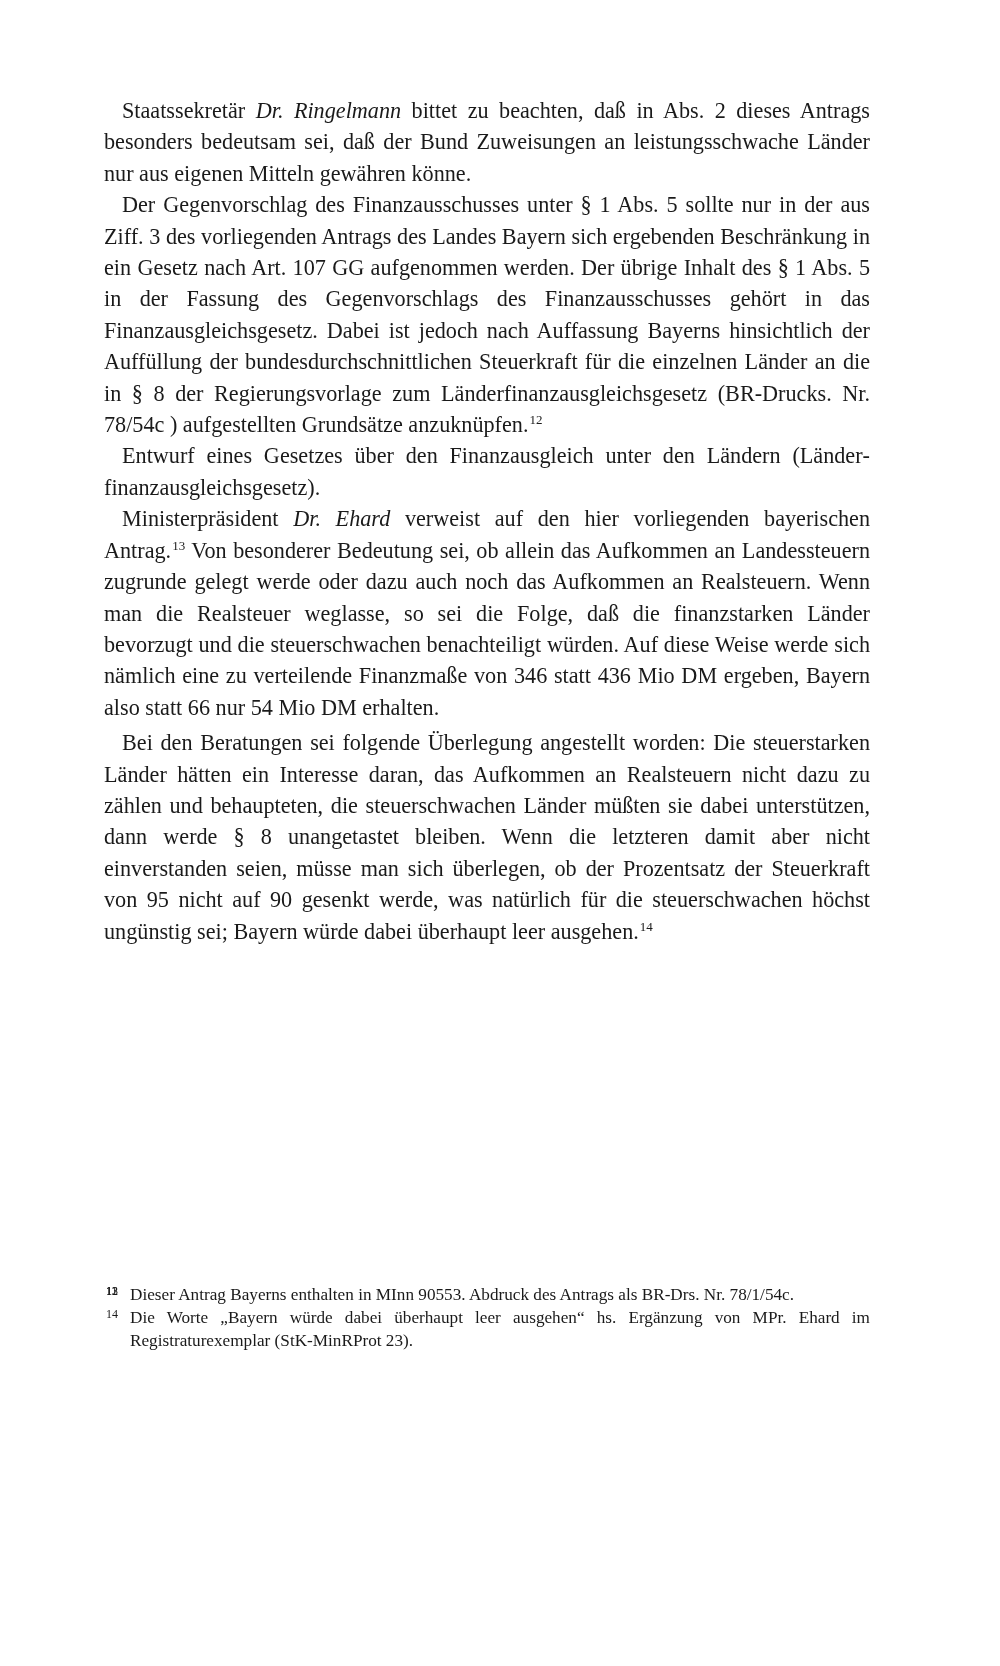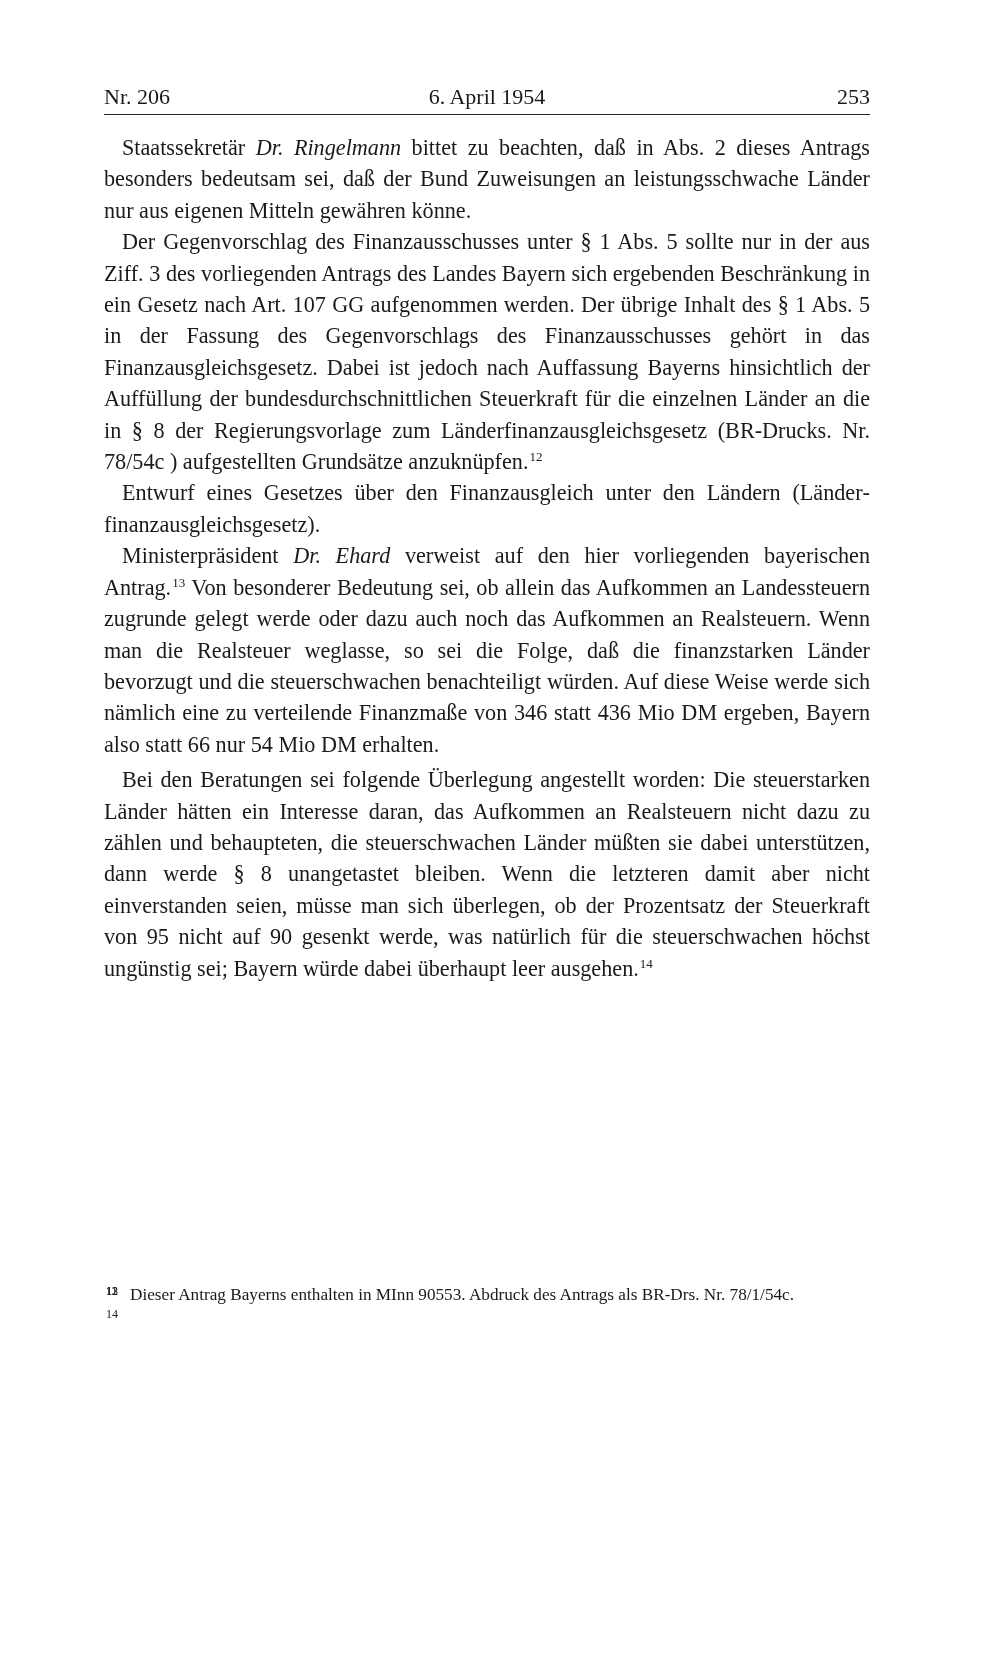--- a/index.html
+++ b/index.html
@@ -66,33 +66,28 @@
       position: absolute;
       left: 2px;
       top: -3px;
       font-size: 12px;
     }
   </style>
 </head>
 <body>
 
 <div class="page">
-  <div class="running-head">
-    <span class="left">Nr. 206</span>
-    <span class="center">6. April 1954</span>
-    <span class="right">253</span>
-  </div>
 
   <div class="body-text" id="body-text">
       <p><span>Staatssekretär </span><i>Dr. Ringelmann</i><span> bittet zu beachten, daß in Abs. 2 dieses Antrags besonders bedeutsam sei, daß der Bund Zuweisungen an leistungsschwache Länder nur aus eigenen Mitteln gewähren könne.</span></p>
       <p><span>Der Gegenvorschlag des Finanzausschusses unter § 1 Abs. 5 sollte nur in der aus Ziff. 3 des vorliegenden Antrags des Landes Bayern sich ergebenden Beschränkung in ein Gesetz nach Art. 107 GG aufgenommen werden. Der übrige Inhalt des § 1 Abs. 5 in der Fassung des Gegenvorschlags des Finanzaus­schusses gehört in das Finanzausgleichsgesetz. Dabei ist jedoch nach Auffassung Bayerns hinsichtlich der Auffüllung der bundesdurchschnittlichen Steuerkraft für die einzelnen Länder an die in § 8 der Regierungsvorlage zum Länderfi­nanzausgleichsgesetz (BR-Drucks. Nr. 78/54c ) aufgestellten Grundsätze anzu­knüpfen.</span><sup class="fn">12</sup></p>
       <p><span>Entwurf eines Gesetzes über den Finanzausgleich unter den Ländern (Länder­finanzausgleichsgesetz).</span></p>
       <p><span>Ministerpräsident </span><i>Dr. Ehard</i><span> verweist auf den hier vorliegenden bayerischen Antrag.</span><sup class="fn">13</sup><span> Von besonderer Bedeutung sei, ob allein das Aufkommen an Landes­steuern zugrunde gelegt werde oder dazu auch noch das Aufkommen an Real­steuern. Wenn man die Realsteuer weglasse, so sei die Folge, daß die finanz­starken Länder bevorzugt und die steuerschwachen benachteiligt würden. Auf diese Weise werde sich nämlich eine zu verteilende Finanzmaße von 346 statt 436 Mio DM ergeben, Bayern also statt 66 nur 54 Mio DM erhalten.</span></p>
       <p class="gap"><span>Bei den Beratungen sei folgende Überlegung angestellt worden: Die steu­erstarken Länder hätten ein Interesse daran, das Aufkommen an Realsteuern nicht dazu zu zählen und behaupteten, die steuerschwachen Länder müßten sie dabei unterstützen, dann werde § 8 unangetastet bleiben. Wenn die letz­teren damit aber nicht einverstanden seien, müsse man sich überlegen, ob der Prozentsatz der Steuerkraft von 95 nicht auf 90 gesenkt werde, was natürlich für die steuerschwachen höchst ungünstig sei; Bayern würde dabei überhaupt leer ausgehen.</span><sup class="fn">14</sup></p>
     </div>
 </div>
 
 <div class="footnotes" id="footnotes">
     <p class="footnote"><span class="num">11</span></p>
     <p class="footnote"><span class="num">12</span></p>
     <p class="footnote"><span class="num">13</span><span>Dieser Antrag Bayerns enthalten in MInn 90553. Abdruck des Antrags als BR-Drs. Nr. 78/1/54c.</span></p>
-    <p class="footnote"><span class="num">14</span></p>
+    <p class="footnote"><span class="num">14</span><span>Die Worte „Bayern würde dabei überhaupt leer ausgehen“ hs. Ergänzung von MPr. Ehard im Registraturexemplar (StK-MinRProt 23).</span></p>
   </div>
 
 </body></html>

